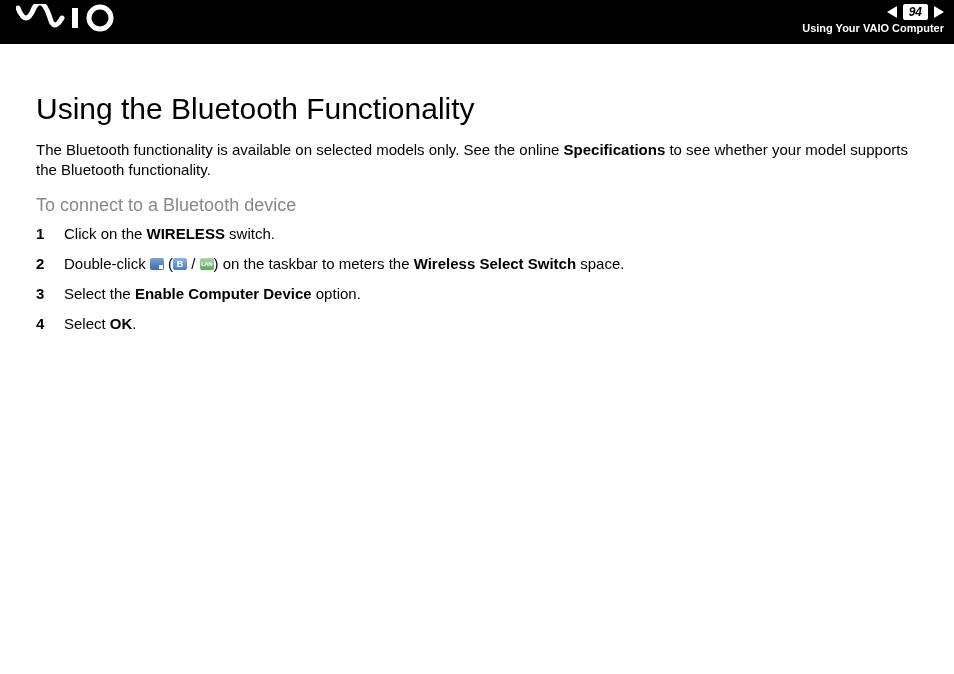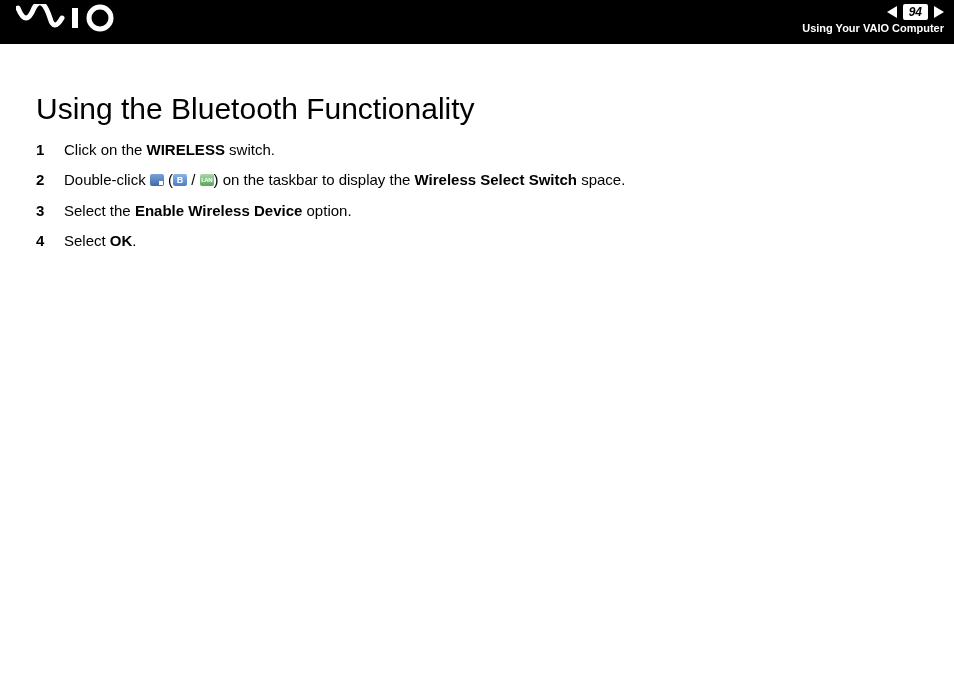--- a/index.html
+++ b/index.html
@@ -143,30 +143,34 @@
       <span class="page-num">94</span>
       <span class="tri-right"></span>
     </div>
     <div class="header-sub">Using Your VAIO Computer</div>
   </div>
 </div>
 
 <div class="content">
   <h1>Using the Bluetooth Functionality</h1>
 
+  <p class="para">
+    <span>The Bluetooth functionality is available on selected models only. See the online </span><b>Specifications</b><span> to see whether your model supports the Bluetooth functionality.</span>
+  </p>
 
 
+  <h2>To connect to a Bluetooth device</h2>
 
   <ol class="steps">
     <li>
       <span>Click on the </span><b>WIRELESS</b><span> switch.</span>
     </li>
     <li>
-      <span>Double-click </span><span class="icon-box icon-main"></span><span> (</span><span class="icon-box icon-b">B</span><span> / </span><span class="icon-box icon-lan">LAN</span><span>) </span><span>on the taskbar to display the </span><b>Wireless Select Switch</b><span> space.</span>
+      <span>Double-click </span><span class="icon-box icon-main"></span><span> (</span><span class="icon-box icon-b">B</span><span> / </span><span class="icon-box icon-lan">LAN</span><span>) </span><span>on the taskbar to meters the </span><b>Wireless Select Switch</b><span> space.</span>
     </li>
     <li>
-      <span>Select the </span><b>Enable Wireless Device</b><span> option.</span>
+      <span>Select the </span><b>Enable Computer Device</b><span> option.</span>
     </li>
     <li>
       <span>Select </span><b>OK</b><span>.</span>
     </li>
   </ol>
 </div>
 
 </body></html>

